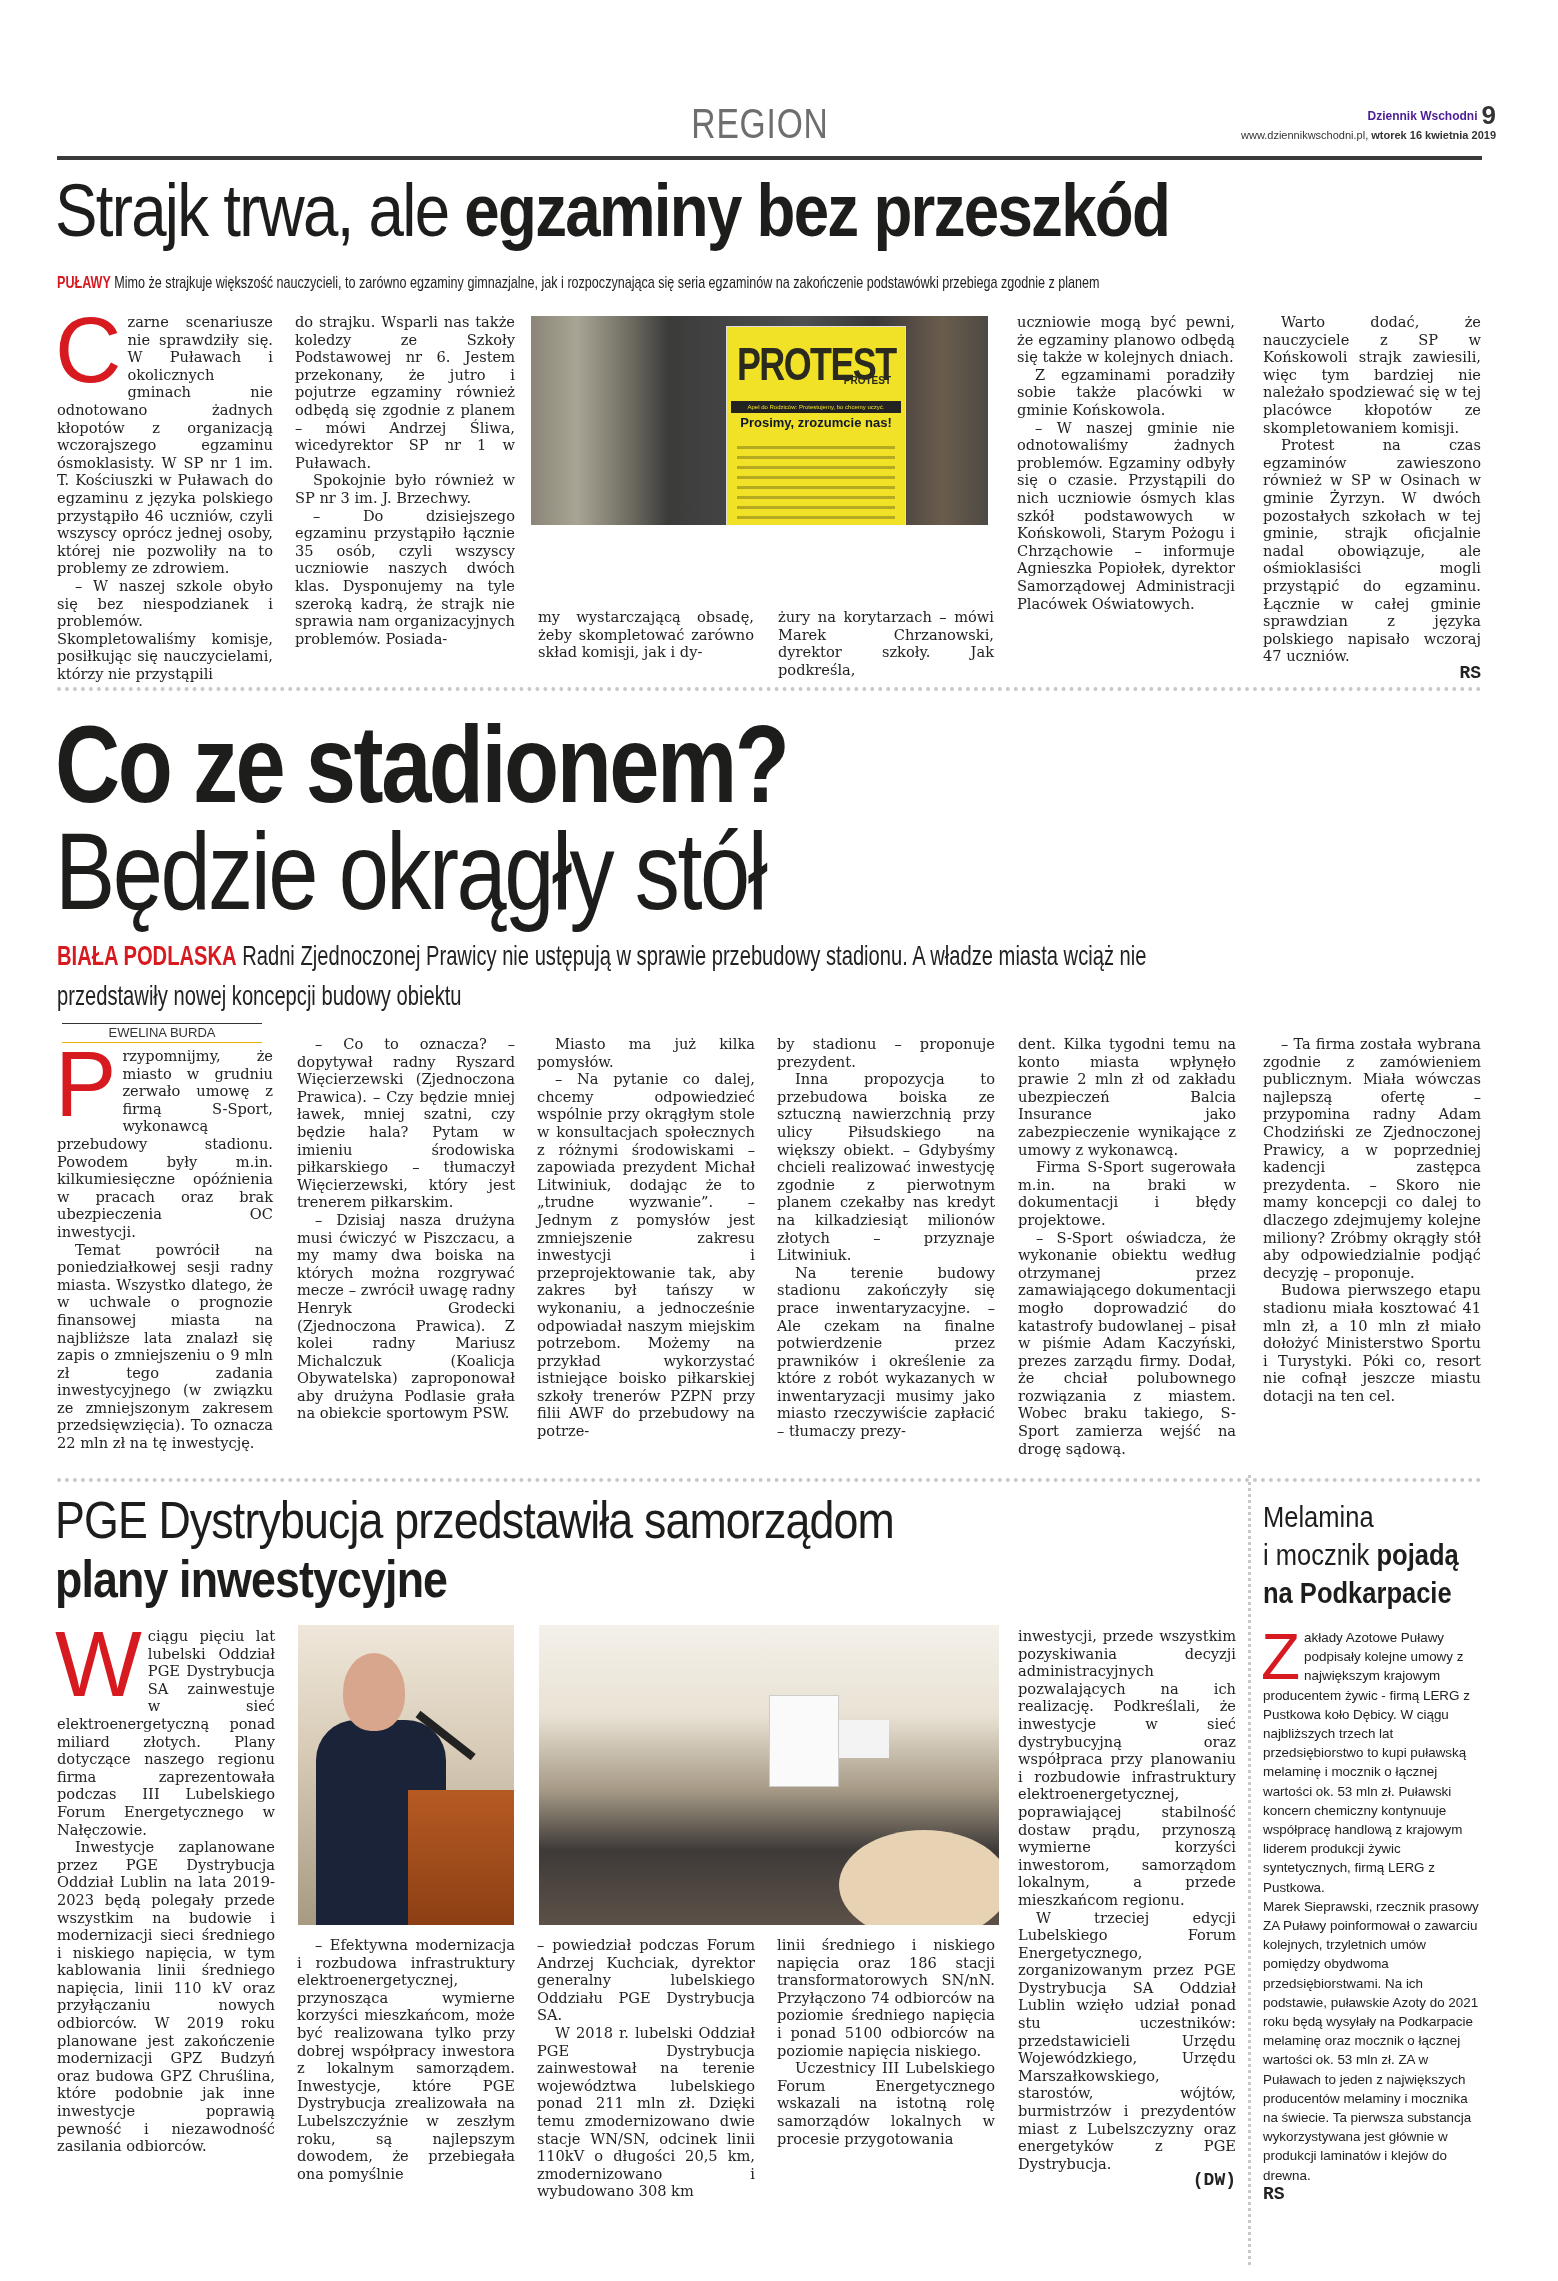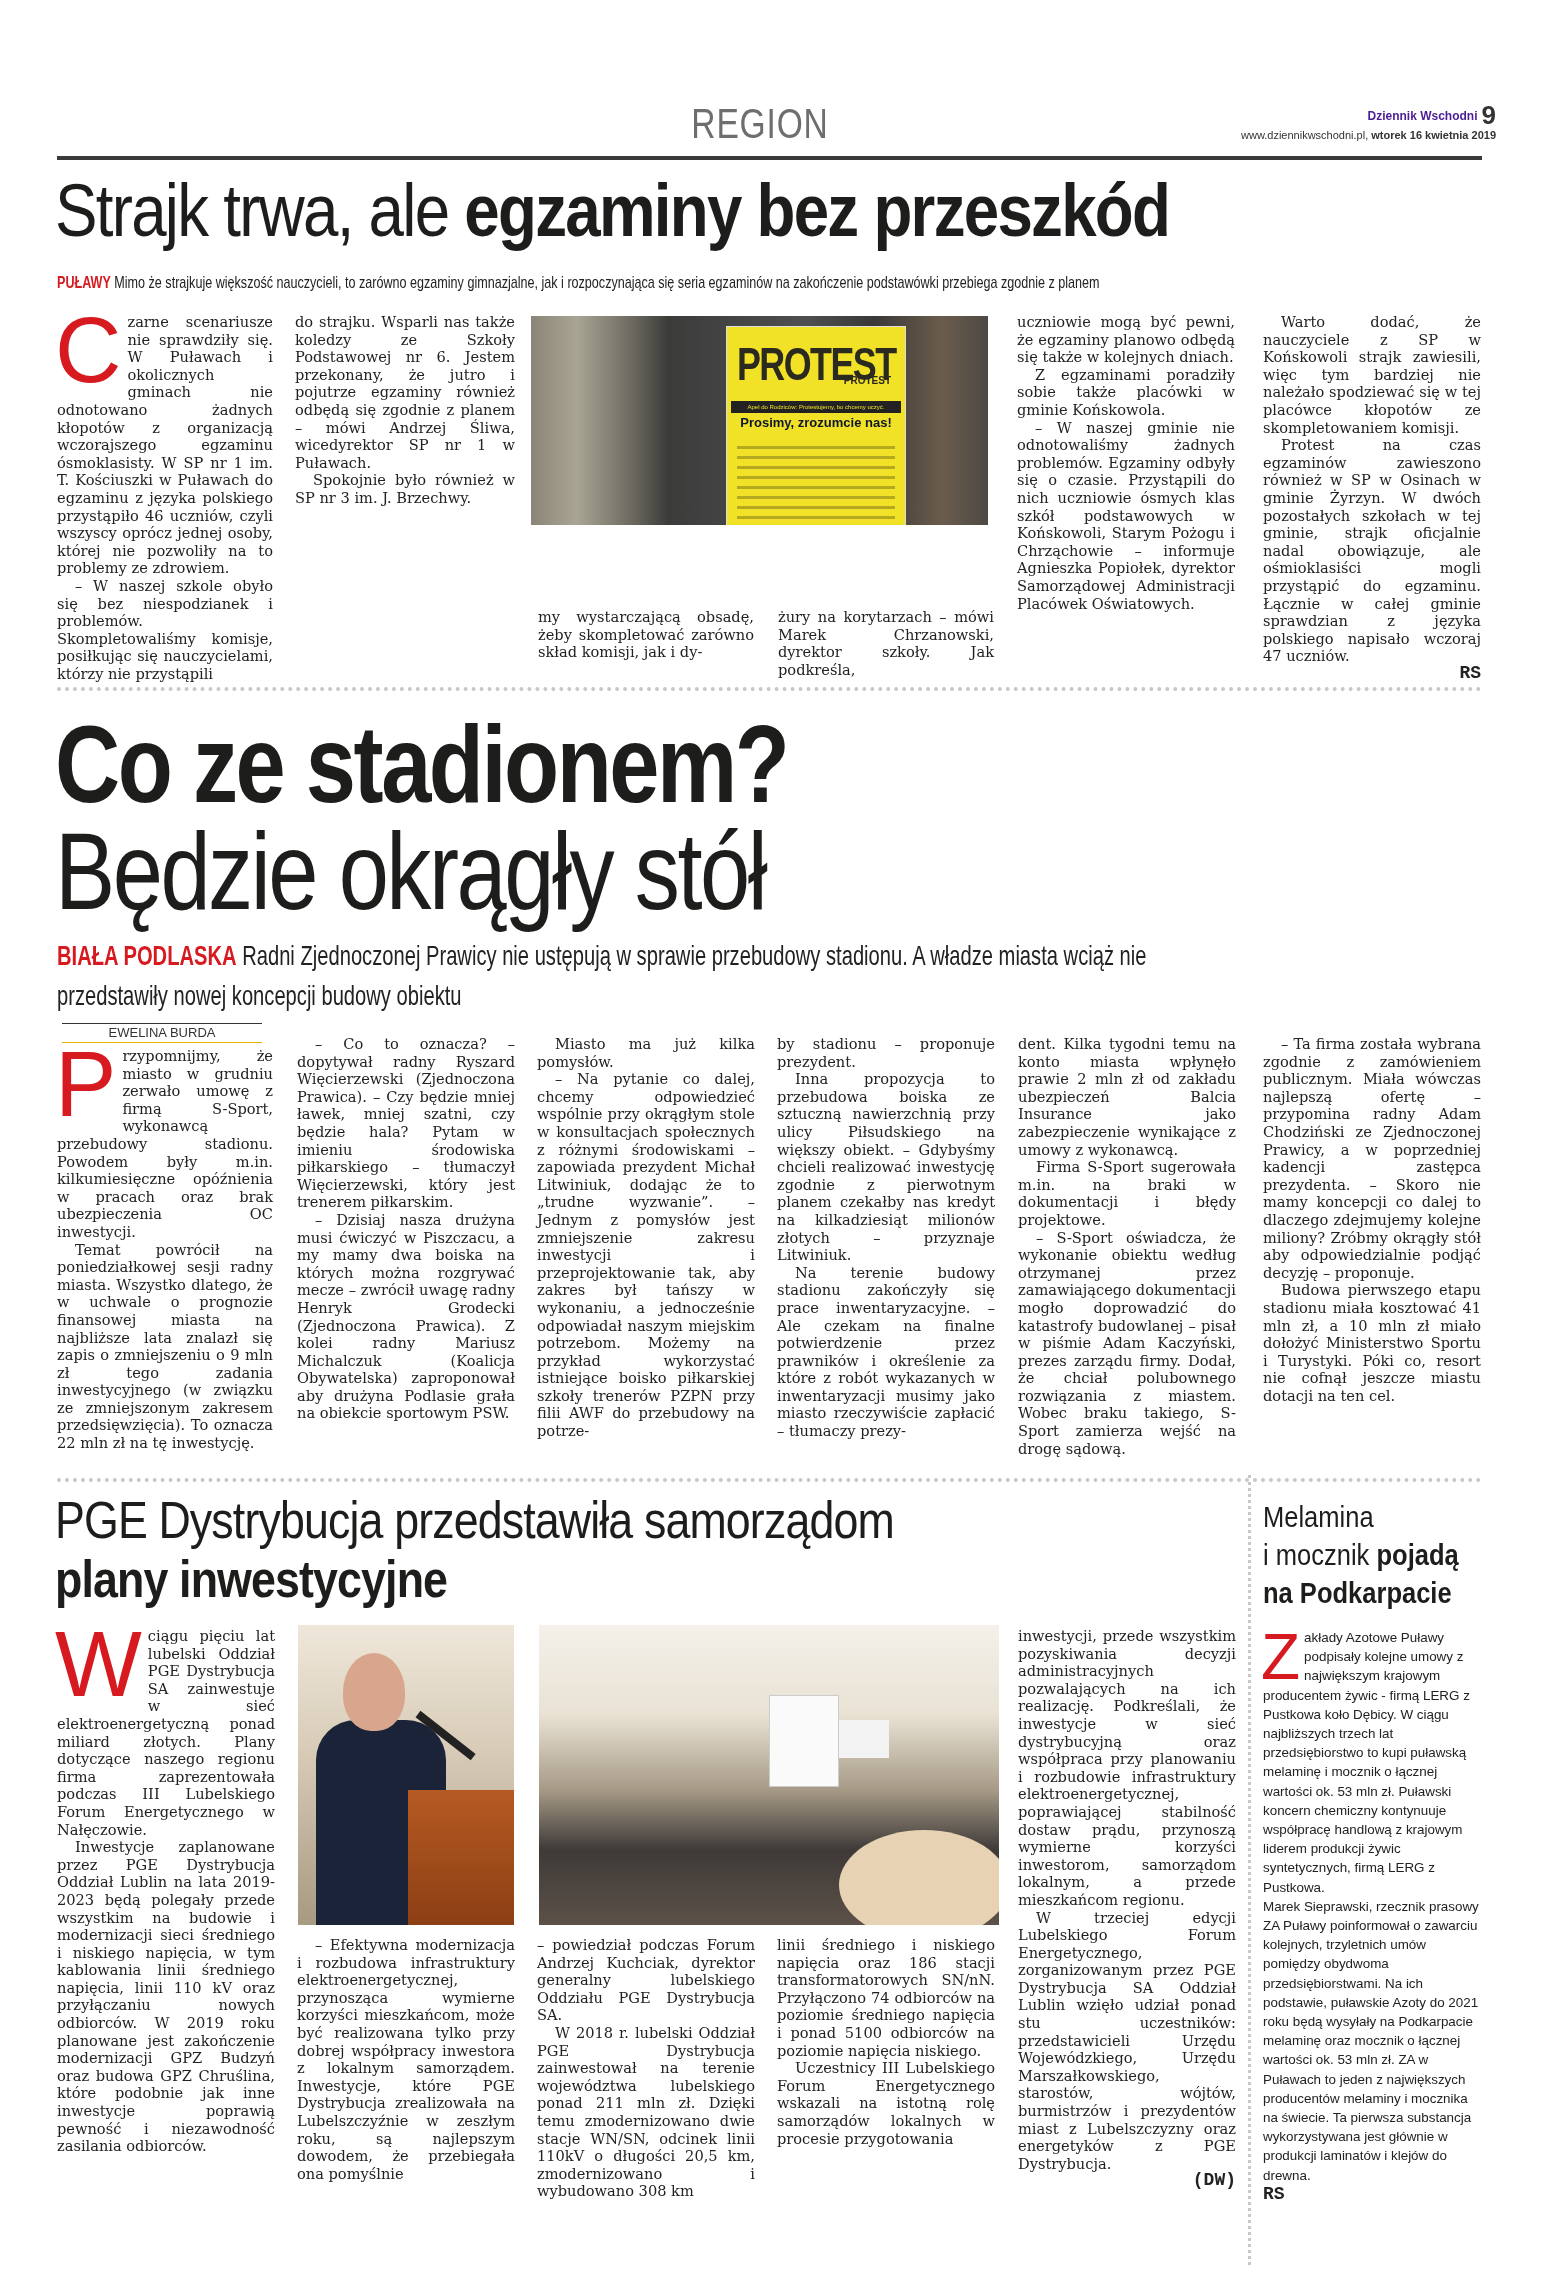--- a/index.html
+++ b/index.html
@@ -85,20 +85,21 @@
 <div class="abs lead" style="left:57px; top:273px;"><span class="place">PUŁAWY</span><span> Mimo że strajkuje większość nauczycieli, to zarówno egzaminy gimnazjalne, jak i rozpoczynająca się seria egzaminów na zakończenie podstawówki przebiega zgodnie z planem</span></div>
 
 <div class="abs col" style="left:57px; top:313px; width:216px;">
   <span class="dropcap">C</span>
   <p class="noind">zarne scenariusze nie sprawdziły się. W Puławach i okolicznych gminach nie odnotowano żadnych kłopotów z organizacją wczorajszego egzaminu ósmoklasisty. W SP nr 1 im. T. Kościuszki w Puławach do egzaminu z języka polskiego przystąpiło 46 uczniów, czyli wszyscy oprócz jednej osoby, której nie pozwoliły na to problemy ze zdrowiem.</p>
   <p>– W naszej szkole obyło się bez niespodzianek i problemów. Skompletowaliśmy komisje, posiłkując się nauczycielami, którzy nie przystąpili</p>
 </div>
 <div class="abs col" style="left:295px; top:313px; width:220px;">
   <p class="noind">do strajku. Wsparli nas także koledzy ze Szkoły Podstawowej nr 6. Jestem przekonany, że jutro i pojutrze egzaminy również odbędą się zgodnie z planem – mówi Andrzej Śliwa, wicedyrektor SP nr 1 w Puławach.</p>
   <p>Spokojnie było również w SP nr 3 im. J. Brzechwy.</p>
+  <p>– Do dzisiejszego egzaminu przystąpiło łącznie 35 osób, czyli wszyscy uczniowie naszych dwóch klas. Dysponujemy na tyle szeroką kadrą, że strajk nie sprawia nam organizacyjnych problemów. Posiada-</p>
 </div>
 
 <div class="abs photo protest-photo">
   <div class="protest-poster">
     <div class="poster-title">PROTEST</div>
     <div class="poster-sub">PROTEST</div>
     <div class="poster-band">Apel do Rodziców: Protestujemy, bo chcemy uczyć.</div>
     <div class="poster-headline">Prosimy, zrozumcie nas!</div>
     <div class="poster-lines">
         <div></div>

